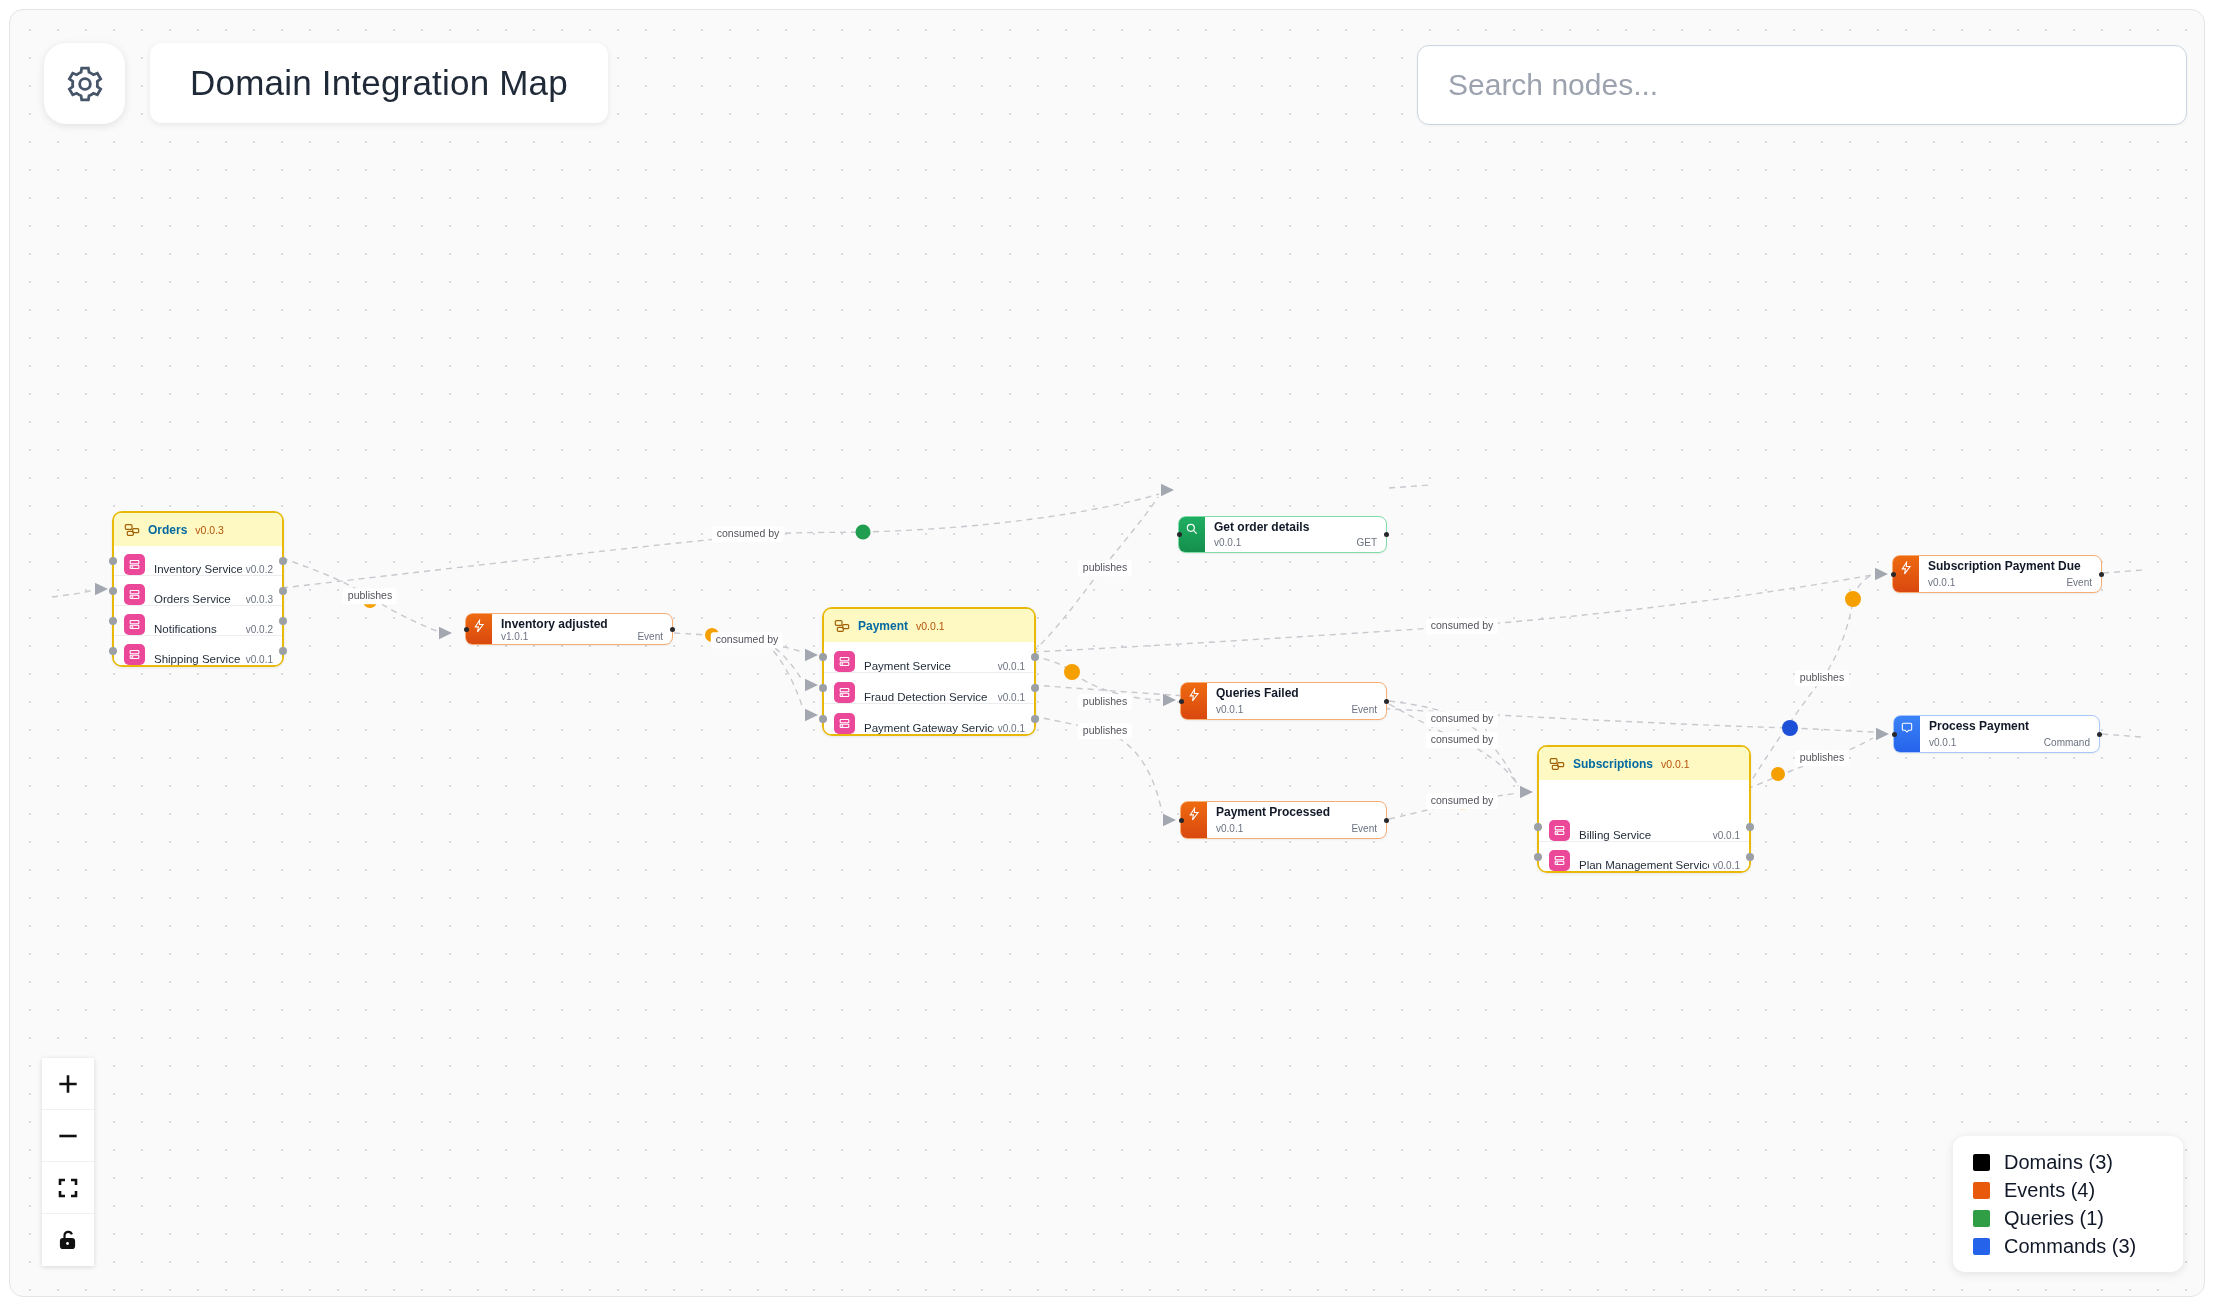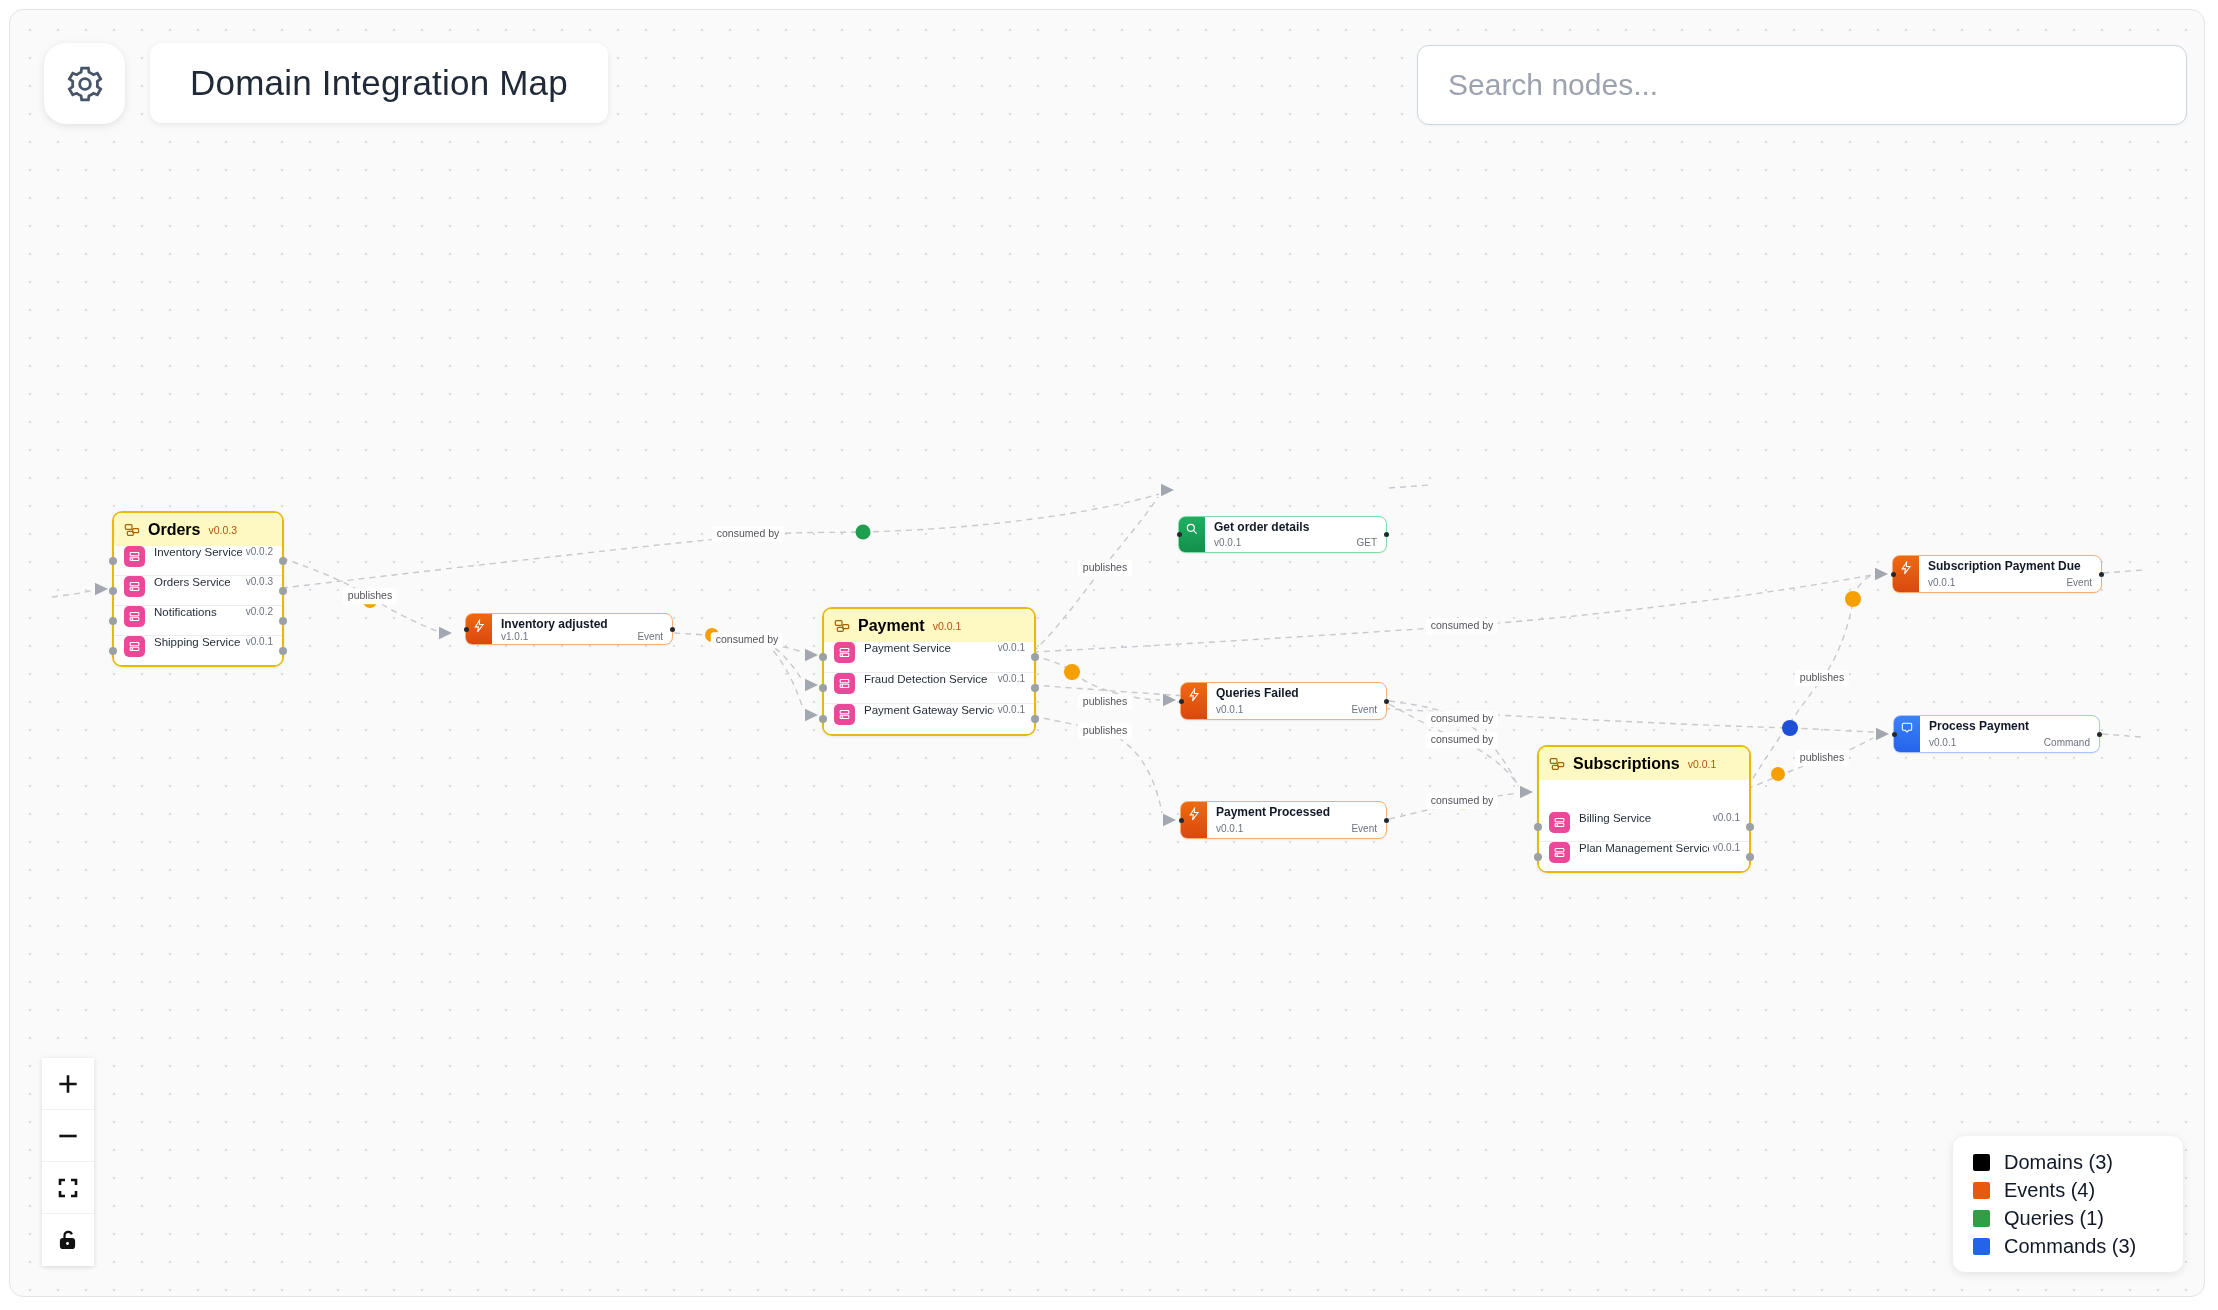--- a/index.html
+++ b/index.html
@@ -34,23 +34,23 @@
     box-shadow:0 2px 10px rgba(0,0,0,.10);padding:12px 0 12px 20px;box-sizing:border-box;}
   .legend-row{display:flex;align-items:center;height:28px;}
   .legend-swatch{width:17px;height:17px;border-radius:2px;margin-right:14px;flex:0 0 auto;}
   .legend-row span{font-size:20px;color:#111827;white-space:nowrap;}
 
   
   .domain{position:absolute;border:2px solid #e9b909;border-radius:10px;background:#fff;
     box-shadow:0 1px 3px rgba(0,0,0,.08);}
   .d-header{height:33px;background:#fef9c3;border-radius:7px 7px 0 0;display:flex;align-items:center;
     gap:8px;padding:0 10px;}
-  .d-title{font-size:16px;font-weight:bold;color:#000000;white-space:nowrap;}
+  .d-title{font-size:12px;font-weight:bold;color:#0369a1;white-space:nowrap;}
   .d-ver{font-size:10.5px;color:#b45309;white-space:nowrap;}
-  .d-row{height:29px;display:flex;align-items:flex-start;border-top:1px solid #ededf0;position:relative;background:#fff;}
+  .d-row{height:29px;display:flex;align-items:flex-end;border-top:1px solid #ededf0;position:relative;background:#fff;}
   .d-row:last-child{border-radius:0 0 7px 7px;}
   .domain.payment .d-row{height:30px;}
   .svc-icon{width:21px;height:21px;background:#ec4899;border-radius:5px;margin:0 9px 0 10px;
     display:flex;align-items:center;justify-content:center;flex:0 0 auto;}
   .svc-name{font-size:11.5px;color:#1f2937;flex:1;white-space:nowrap;overflow:hidden;}
   .svc-ver{font-size:10px;color:#6b7280;margin:0 9px 0 4px;white-space:nowrap;}
   .h{position:absolute;width:8px;height:8px;border-radius:50%;background:#9aa0a6;top:50%;margin-top:-4px;z-index:3;}
   .h.l{left:-5px;} .h.r{right:-5px;}
 
   

